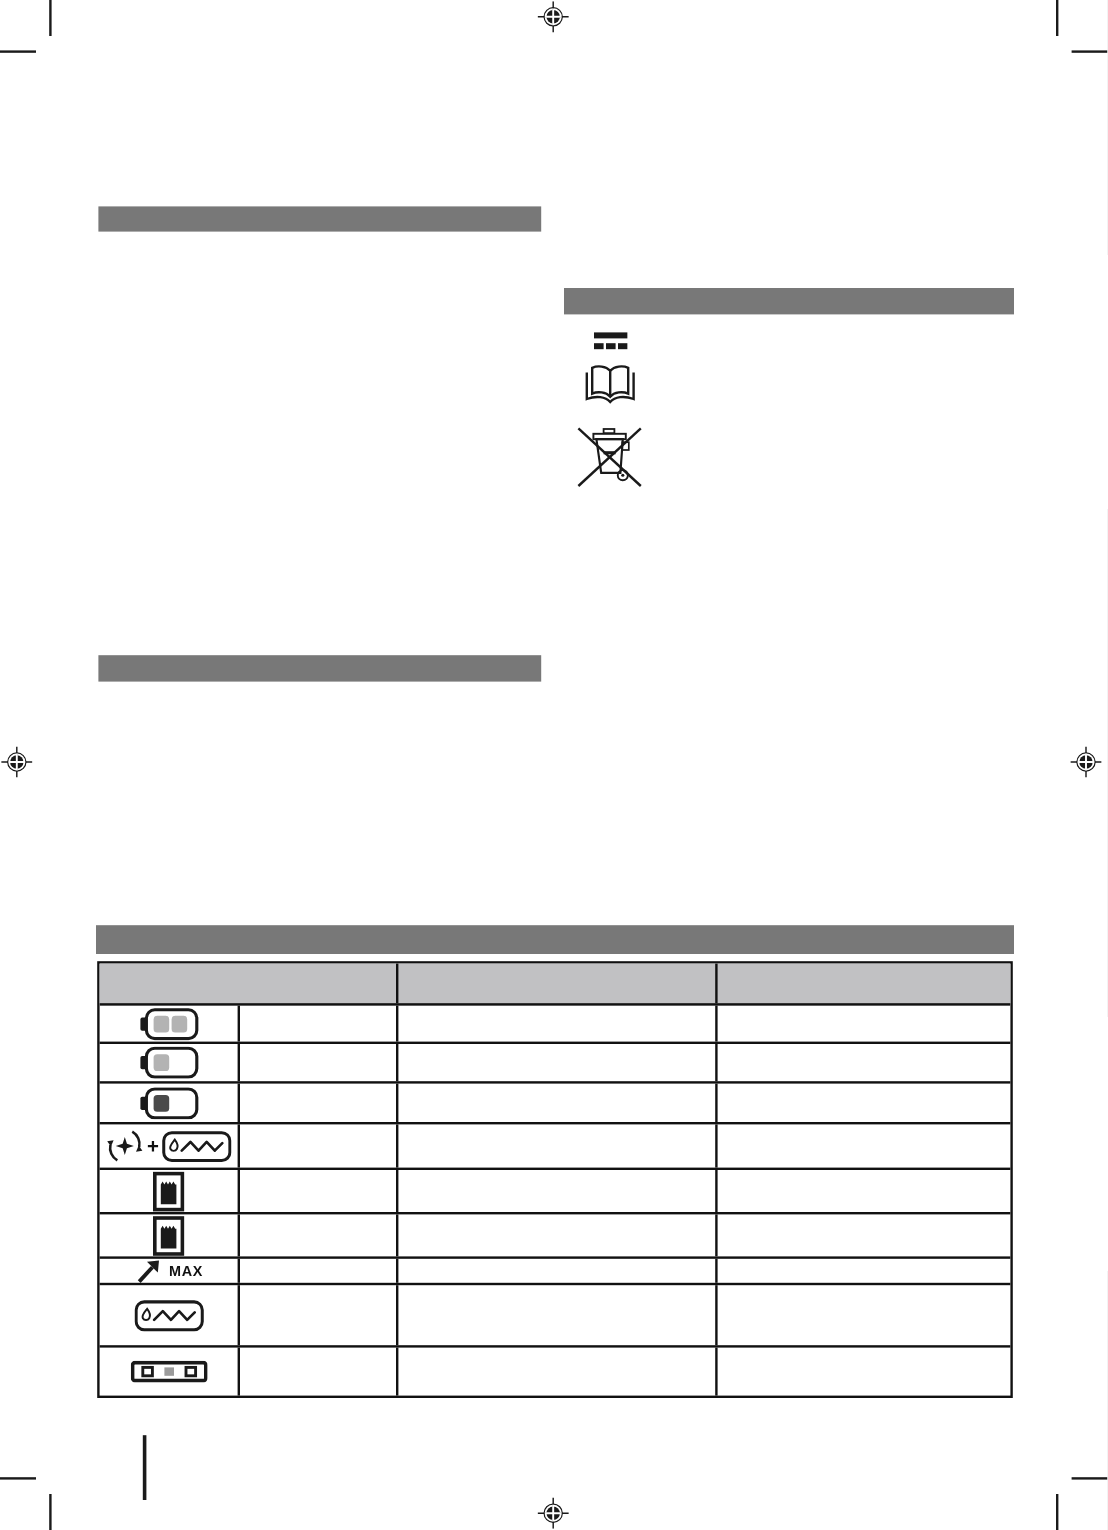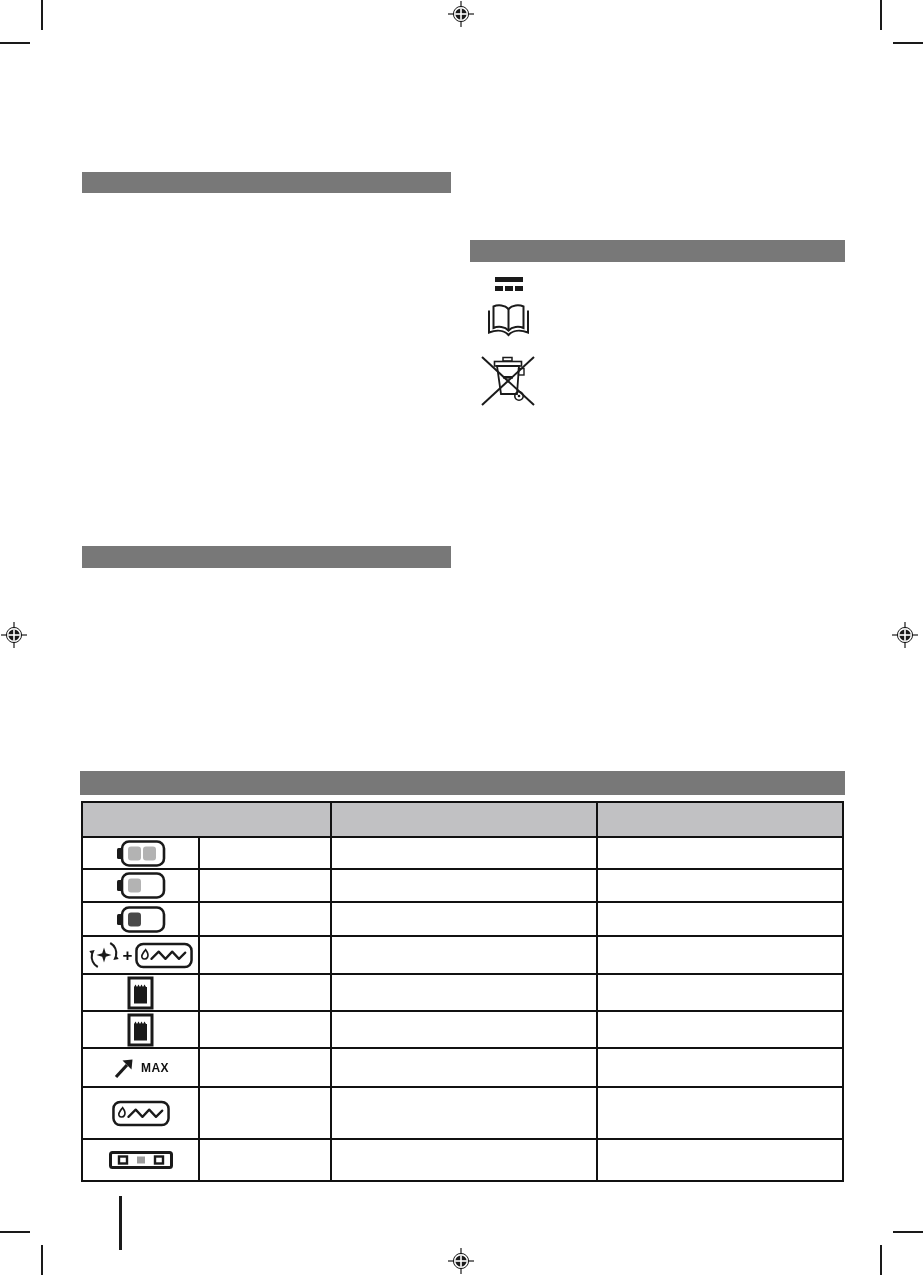--- a/index.html
+++ b/index.html
@@ -24,21 +24,21 @@
   .tcell{box-sizing:border-box;border-right:2px solid #111;display:flex;align-items:center;}
   .tcell:last-child{border-right:none;}
   .hc1{flex:0 0 249px;}
   .hc2{flex:0 0 266px;}
   .hc3{flex:1 1 auto;}
   .c1{flex:0 0 117px;justify-content:center;}
   .c2{flex:0 0 132px;}
   .c3{flex:0 0 266px;}
   .c4{flex:1 1 auto;}
   .h-r1{height:32px}.h-r2{height:33px}.h-r3{height:34px}.h-r4{height:38px}
-  .h-r5{height:37px}.h-r6{height:37px}.h-r7{height:39px}.h-r8{height:52px}.h-r9{height:40px}
+  .h-r5{height:37px}.h-r6{height:37px}.h-r7{height:22px}.h-r8{height:52px}.h-r9{height:40px}
   .iconwrap{display:flex;align-items:center;justify-content:center;gap:3px;width:100%;}
   .max-label{font-weight:bold;font-size:12px;letter-spacing:.5px;color:#111;margin-left:2px;}
   .plus-label{font-weight:bold;font-size:17px;color:#111;line-height:1;}
   .bottom-rule{position:absolute;left:119px;top:1196px;width:3px;height:54px;background:#1a1a1a;}
   svg{display:block;}
 </style>
 </head>
 <body>
 
 <div class="page">

